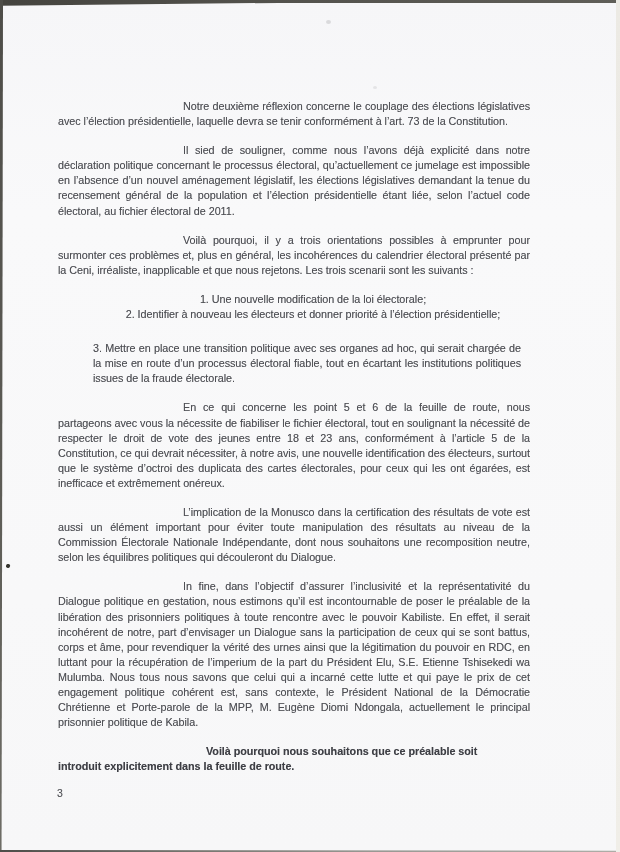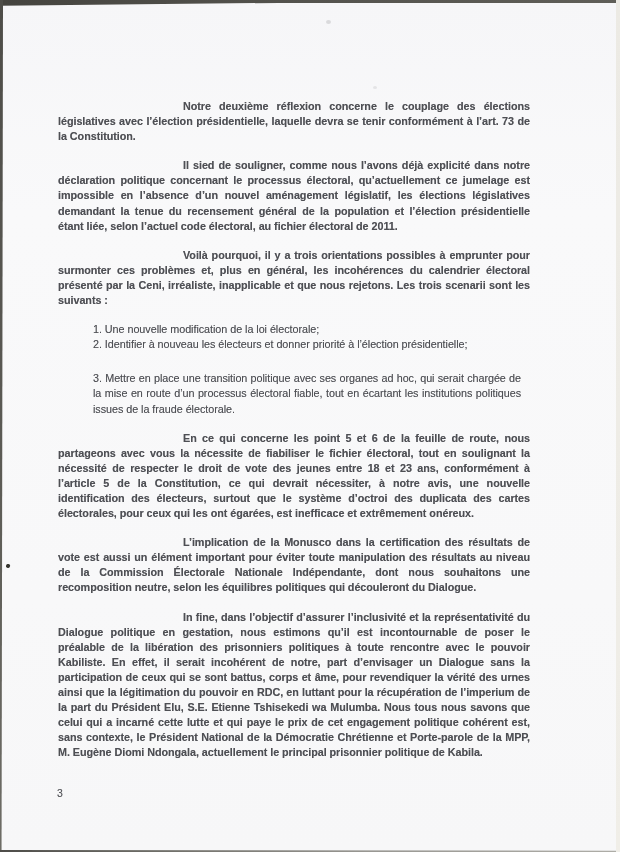--- a/index.html
+++ b/index.html
@@ -54,27 +54,26 @@
     color: #4e4f54;
     font-size: 10.8px;
     line-height: 15.1px;
     letter-spacing: -0.05px;
     text-shadow: 0 0 0.6px rgba(90, 91, 97, 0.5);
   }
   .para {
     margin: 0 3px 14px 0;
     text-align: justify;
     text-indent: 125px;
-    font-weight: bold;
   }
   .list {
     margin: 0 0 14px 35px;
   }
   .list-item { margin: 0; }
-  .nowrap { white-space: nowrap; }
+  .nowrap { white-space: nowrap; text-align: center; }
   .just {
     text-align: justify;
     width: 428px;
     margin-top: 19px;
   }
   .closing {
     margin: 14px 0 0 0;
     font-weight: bold;
     color: #3e3f45;
     width: 448px;
@@ -110,16 +109,17 @@
     <div class="list">
       <p class="list-item nowrap">1. Une nouvelle modification de la loi électorale;</p>
       <p class="list-item nowrap">2. Identifier à nouveau les électeurs et donner priorité à l’élection présidentielle;</p>
       <p class="list-item just">3. Mettre en place une transition politique avec ses organes ad hoc, qui serait chargée de la mise en route d’un processus électoral fiable, tout en écartant les institutions politiques issues de la fraude électorale.</p>
     </div>
 
     <p class="para">En ce qui concerne les point 5 et 6 de la feuille de route, nous partageons avec vous la nécessite de fiabiliser le fichier électoral, tout en soulignant la nécessité de respecter le droit de vote des jeunes entre 18 et 23 ans, conformément à l’article 5  de la Constitution, ce qui devrait nécessiter, à notre avis, une nouvelle identification des électeurs, surtout que le système  d’octroi des duplicata des cartes électorales, pour ceux qui les ont égarées, est inefficace et extrêmement onéreux.</p>
     <p class="para">L’implication de la Monusco dans la certification des résultats de vote est aussi un élément important pour éviter toute  manipulation des résultats au niveau de la Commission Électorale Nationale Indépendante, dont nous souhaitons une recomposition neutre, selon les équilibres politiques qui découleront  du Dialogue.</p>
     <p class="para">In fine, dans l’objectif d’assurer l’inclusivité et la représentativité du Dialogue politique en gestation, nous estimons qu’il est incontournable de poser le préalable de la libération des prisonniers politiques à toute rencontre avec le pouvoir Kabiliste. En effet, il serait incohérent de notre, part d’envisager un Dialogue sans la participation de ceux qui se sont battus, corps et âme, pour revendiquer la vérité des urnes ainsi que la légitimation du pouvoir en RDC, en luttant pour la récupération de l’imperium de la part du Président Elu, S.E. Etienne Tshisekedi wa Mulumba. Nous tous nous savons que celui qui a incarné cette lutte et qui paye le prix de cet engagement politique cohérent est, sans contexte, le Président National de la Démocratie Chrétienne et Porte-parole de la MPP, M. Eugène Diomi Ndongala, actuellement le principal prisonnier politique de Kabila.</p>
 
+    <p class="closing"><span class="cl1">Voilà pourquoi nous souhaitons que ce préalable soit</span><br><span>introduit explicitement dans la feuille de route.</span></p>
   </div>
 
   <div class="pageno">3</div>
 </div>
 
 </body></html>

